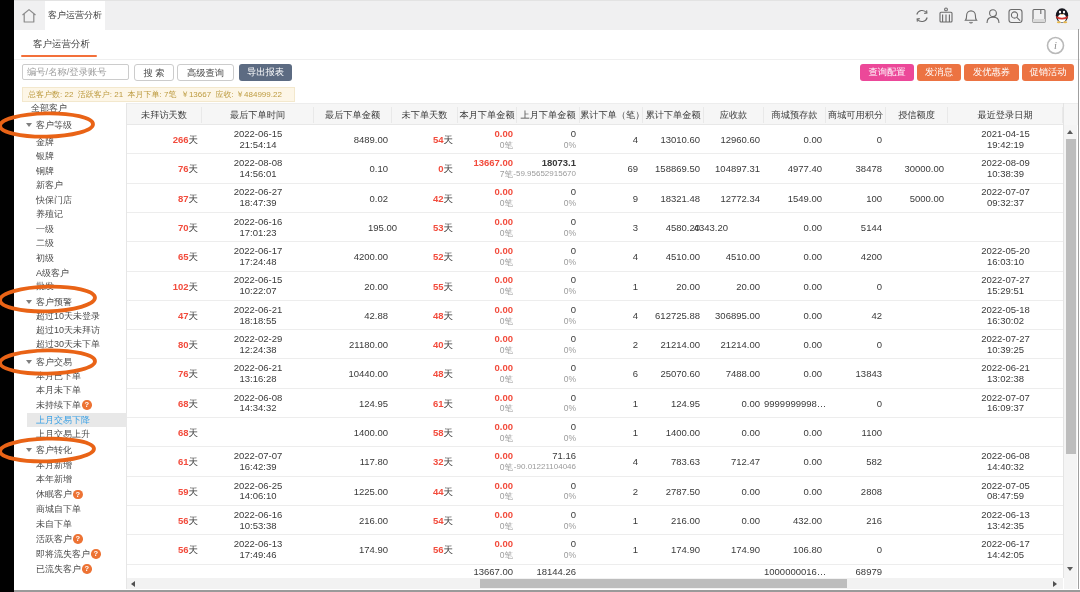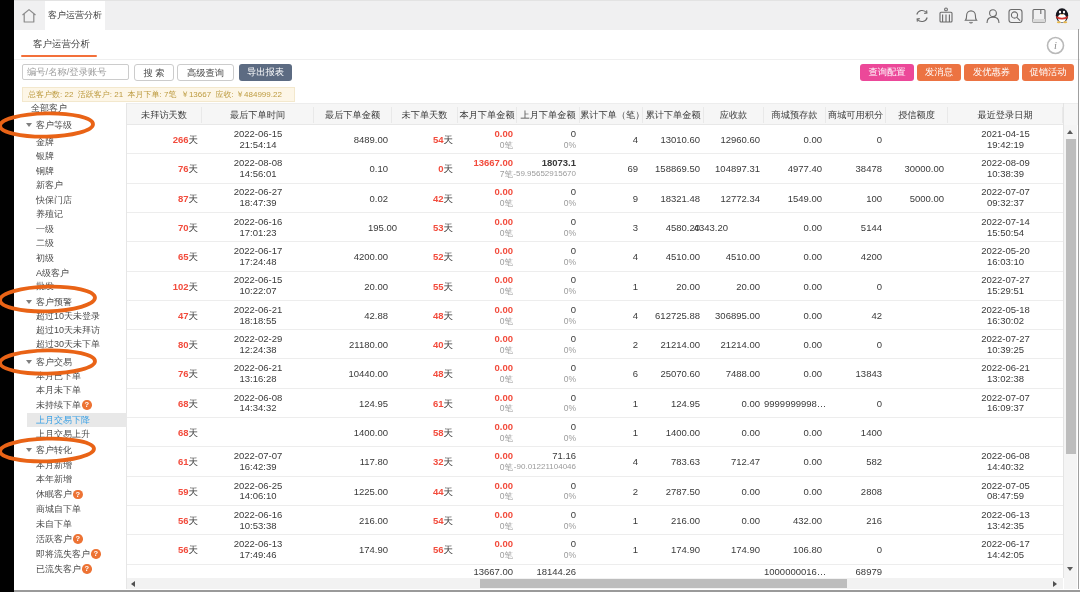--- a/index.html
+++ b/index.html
@@ -389,26 +389,20 @@
           <span>0</span>
           <span class="gray">0%</span>
         </div>
       </div>
 <div class="td num" style="left:453px;width:58px;line-height:29.31px">3</div>
 <div class="td num" style="left:516px;width:57px;line-height:29.31px">4580.20</div>
 <div class="td num" style="left:545px;width:56px;line-height:29.31px">4343.20</div>
 <div class="td num" style="left:637px;width:58px;line-height:29.31px">0.00</div>
 <div class="td num" style="left:699px;width:56px;line-height:29.31px">5144</div>
 <div class="td num" style="left:759px;width:58px;line-height:29.31px"></div>
-<div class="td" style="left:821px;width:115px">
-        <div class="two cen">
-          <span>2022-07-14</span>
-          <span>15:50:54</span>
-        </div>
-      </div>
 </div>
 <div class="trow" style="top:117.24px">
 <div class="td num" style="left:0px;width:71px;line-height:29.31px"><span class="red">65</span>天</div>
 <div class="td" style="left:75px;width:112px">
         <div class="two cen">
           <span>2022-06-17</span>
           <span>17:24:48</span>
         </div>
       </div>
 <div class="td num" style="left:187px;width:74px;line-height:29.31px">4200.00</div>
@@ -626,21 +620,21 @@
 <div class="td num" style="left:390px;width:59px">
         <div class="two">
           <span>0</span>
           <span class="gray">0%</span>
         </div>
       </div>
 <div class="td num" style="left:453px;width:58px;line-height:29.31px">1</div>
 <div class="td num" style="left:516px;width:57px;line-height:29.31px">1400.00</div>
 <div class="td num" style="left:577px;width:56px;line-height:29.31px">0.00</div>
 <div class="td num" style="left:637px;width:58px;line-height:29.31px">0.00</div>
-<div class="td num" style="left:699px;width:56px;line-height:29.31px">1400</div>
+<div class="td num" style="left:699px;width:56px;line-height:29.31px">1100</div>
 <div class="td num" style="left:759px;width:58px;line-height:29.31px"></div>
 </div>
 <div class="trow" style="top:322.41px">
 <div class="td num" style="left:0px;width:71px;line-height:29.31px"><span class="red">61</span>天</div>
 <div class="td" style="left:75px;width:112px">
         <div class="two cen">
           <span>2022-07-07</span>
           <span>16:42:39</span>
         </div>
       </div>

